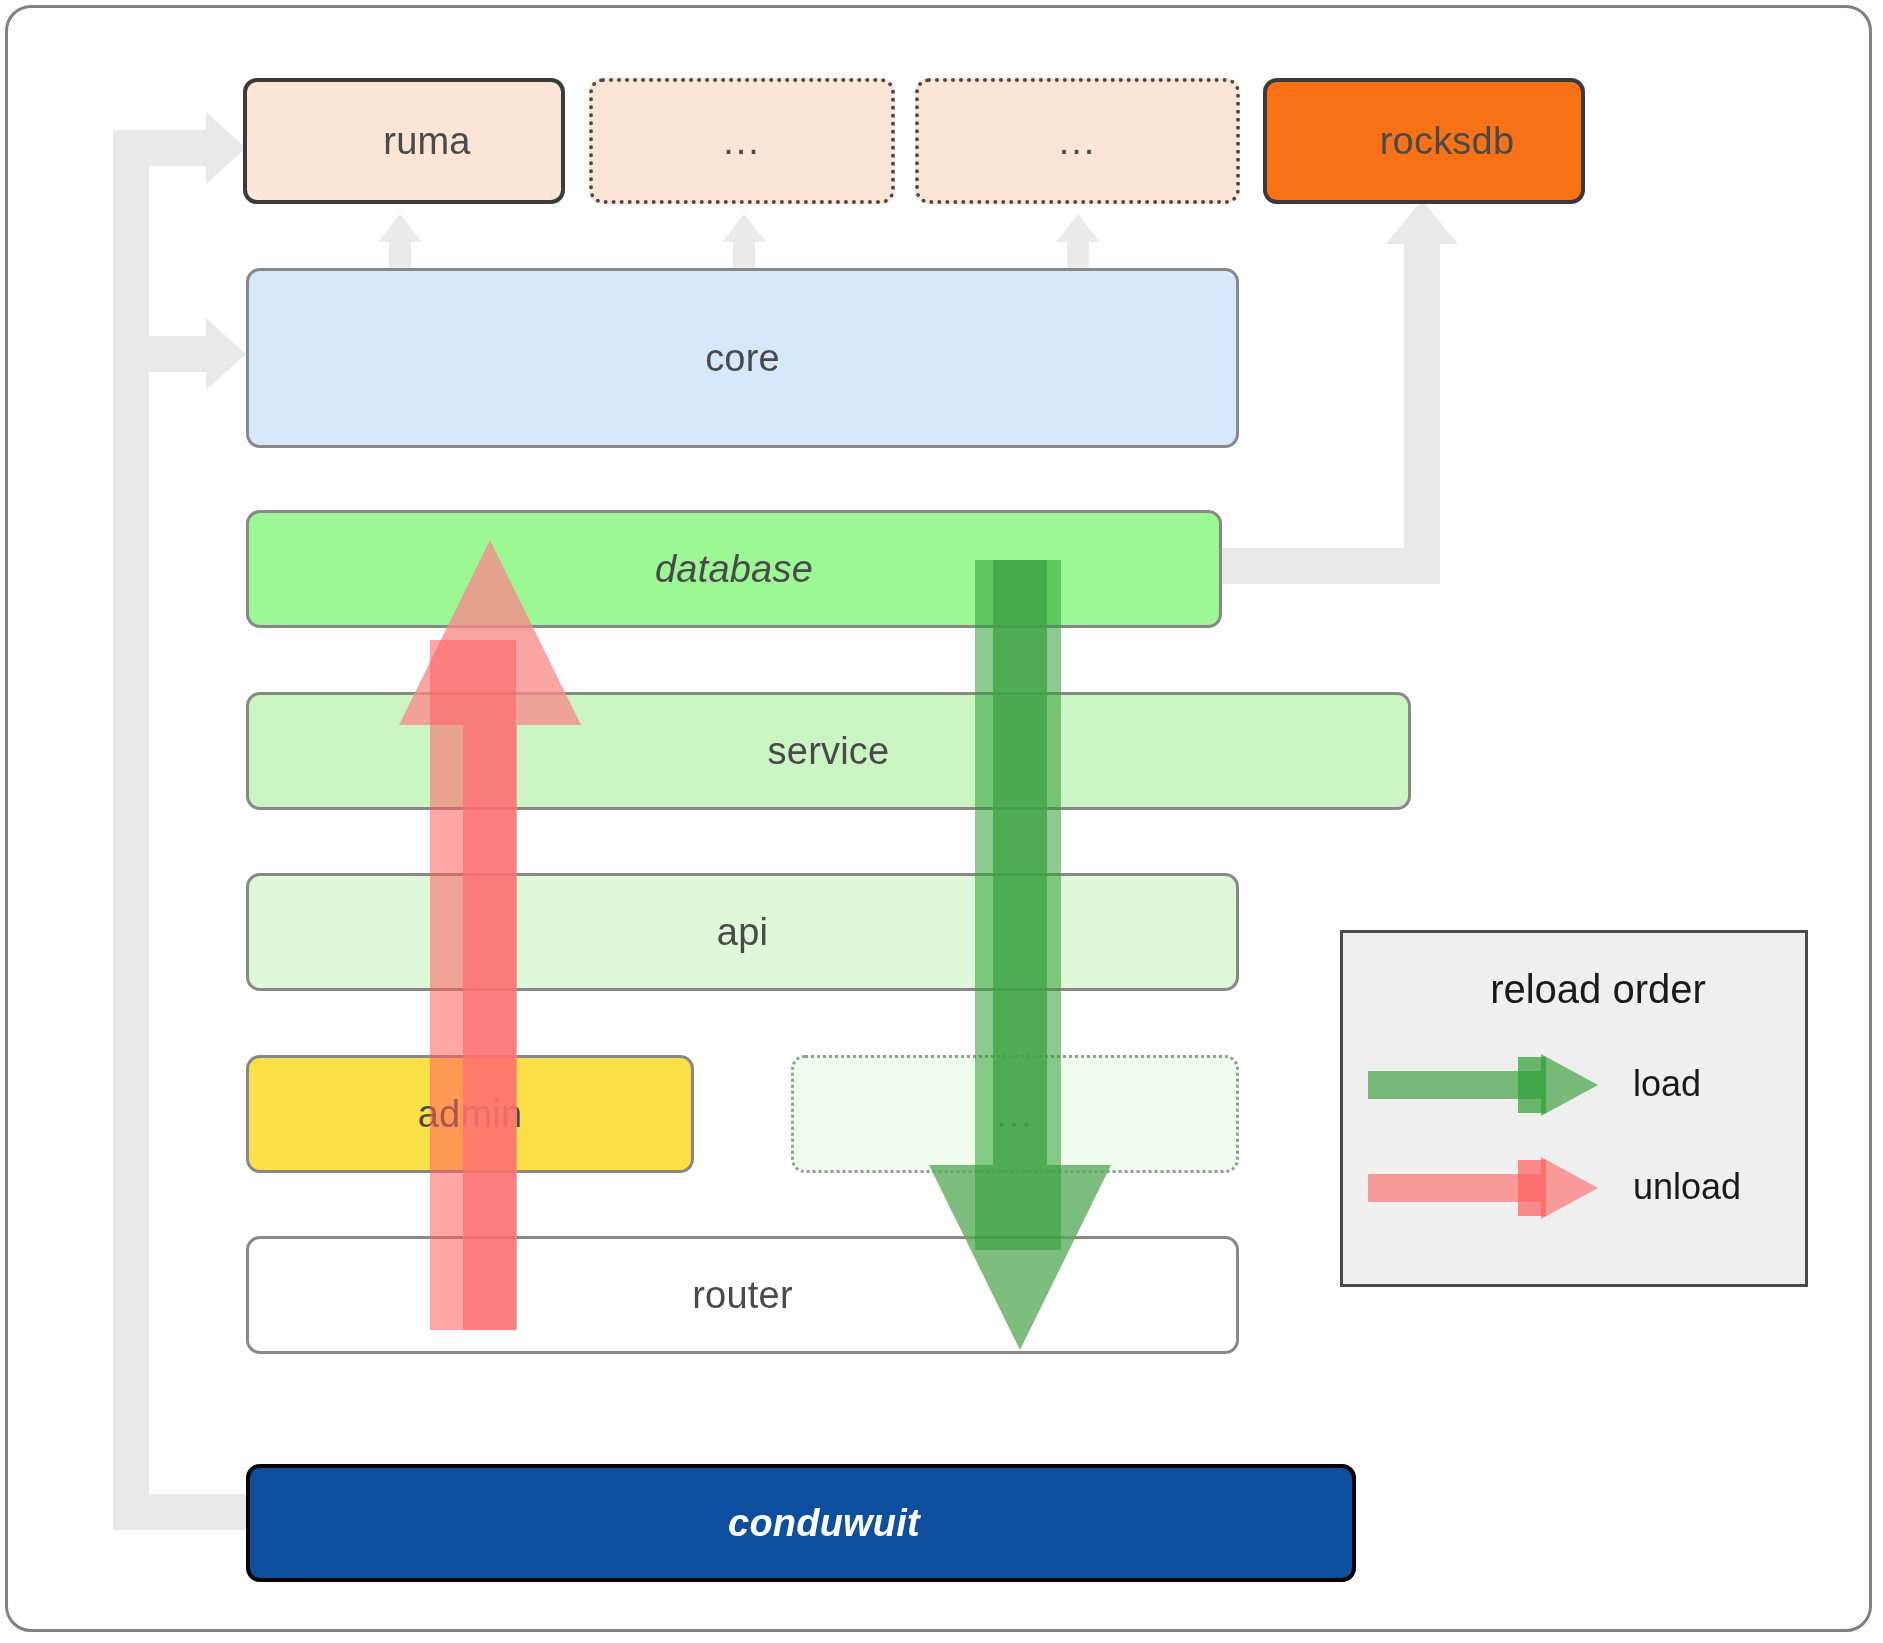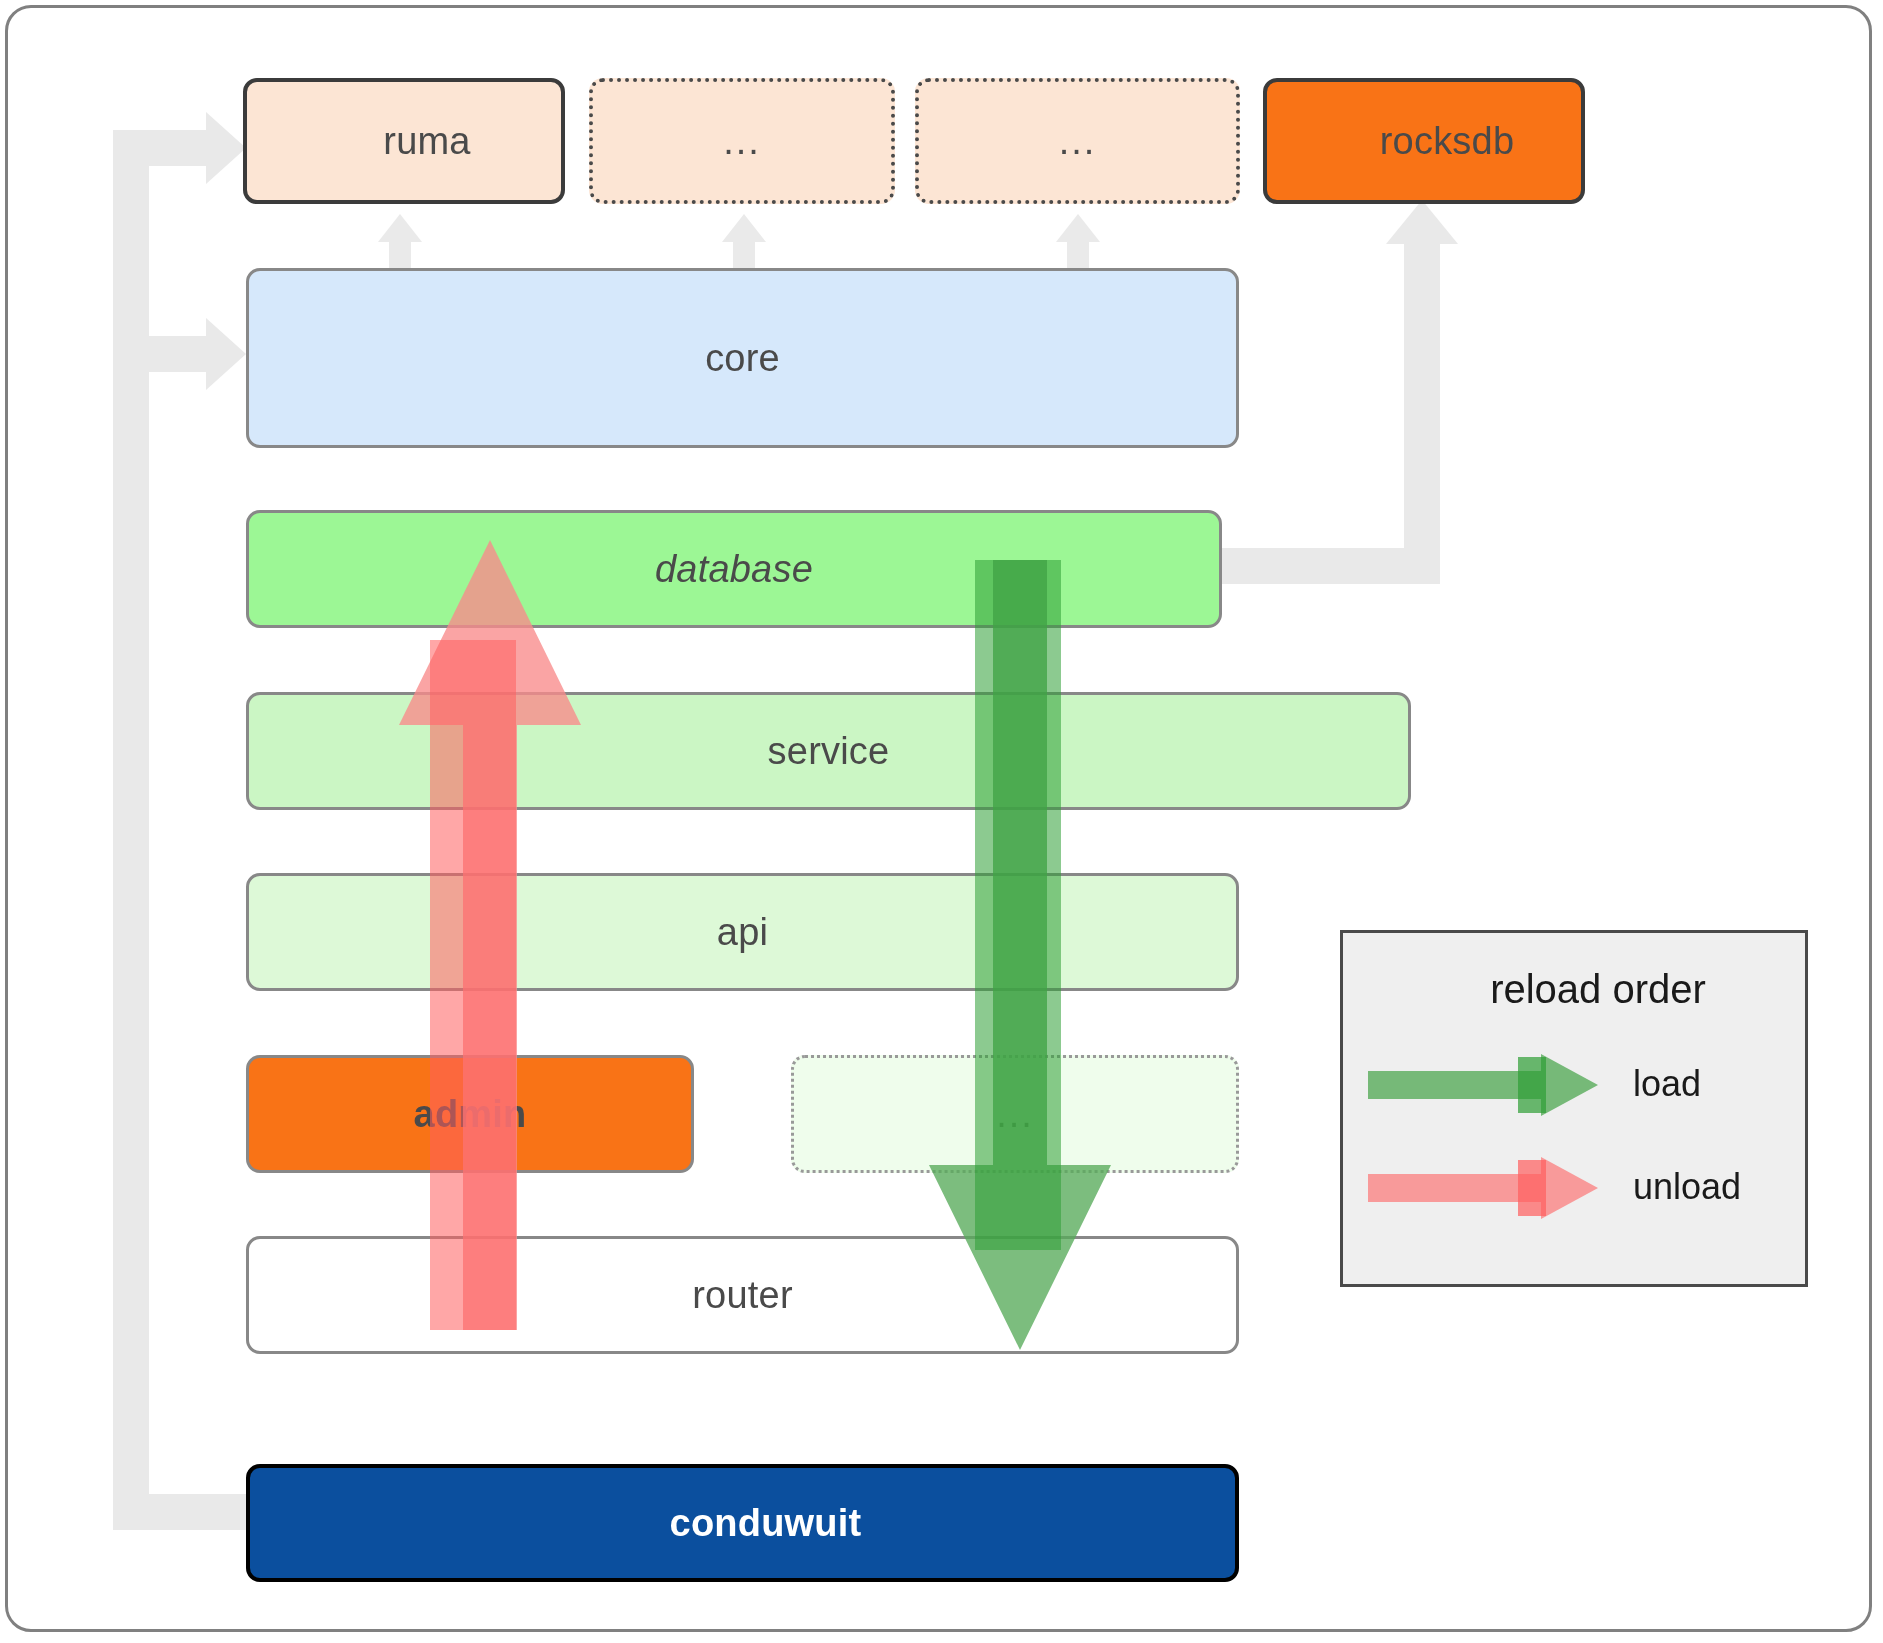--- a/index.html
+++ b/index.html
@@ -186,33 +186,33 @@
   </div>
 
   <div class="node solid-gray" style="left:246px; top:692px; width:1165px; height:118px; background:#cbf6c4;">
     <span class="lbl">service</span>
   </div>
 
   <div class="node solid-gray" style="left:246px; top:873px; width:993px; height:118px; background:#ddf9d7;">
     <span class="lbl">api</span>
   </div>
 
-  <div class="node solid-gray" style="left:246px; top:1055px; width:448px; height:118px; background:#f97316;font-weight:bold;">
+  <div class="node solid-gray" style="left:246px; top:1055px; width:448px; height:118px; background:#fde047;">
     <span class="lbl">admin</span>
   </div>
 
   <div class="node dotted-gray" style="left:791px; top:1055px; width:448px; height:118px; background:#effdec;">
     <span class="lbl ellipsis">...</span>
   </div>
 
   <div class="node solid-gray" style="left:246px; top:1236px; width:993px; height:118px; background:#ffffff;">
     <span class="lbl">router</span>
   </div>
 
-  <div class="node solid-dark white-text" style="left:246px; top:1464px; width:993px; height:118px; background:#0b4f9e; border-color:#000000;">
+  <div class="node solid-dark white-text" style="left:246px; top:1464px; width:1110px; height:118px; background:#0b4f9e; border-color:#000000;font-style:italic;">
     <span class="lbl">conduwuit</span>
   </div>
 
   <svg class="bigarrow" style="left:385px; top:540px; width:210px; height:790px;" viewBox="0 0 210 790">
     <polygon points="105,0 196,185 132,185 132,790 78,790 78,185 14,185" fill="#f98b8b" fill-opacity="0.78"></polygon>
     <rect x="45" y="100" width="86" height="690" fill="#ff5e5e" fill-opacity="0.55"></rect>
   </svg>
 
   <svg class="bigarrow" style="left:915px; top:560px; width:210px; height:790px;" viewBox="0 0 210 790">
     <polygon points="105,790 196,605 132,605 132,0 78,0 78,605 14,605" fill="#57ab5a" fill-opacity="0.78"></polygon>

